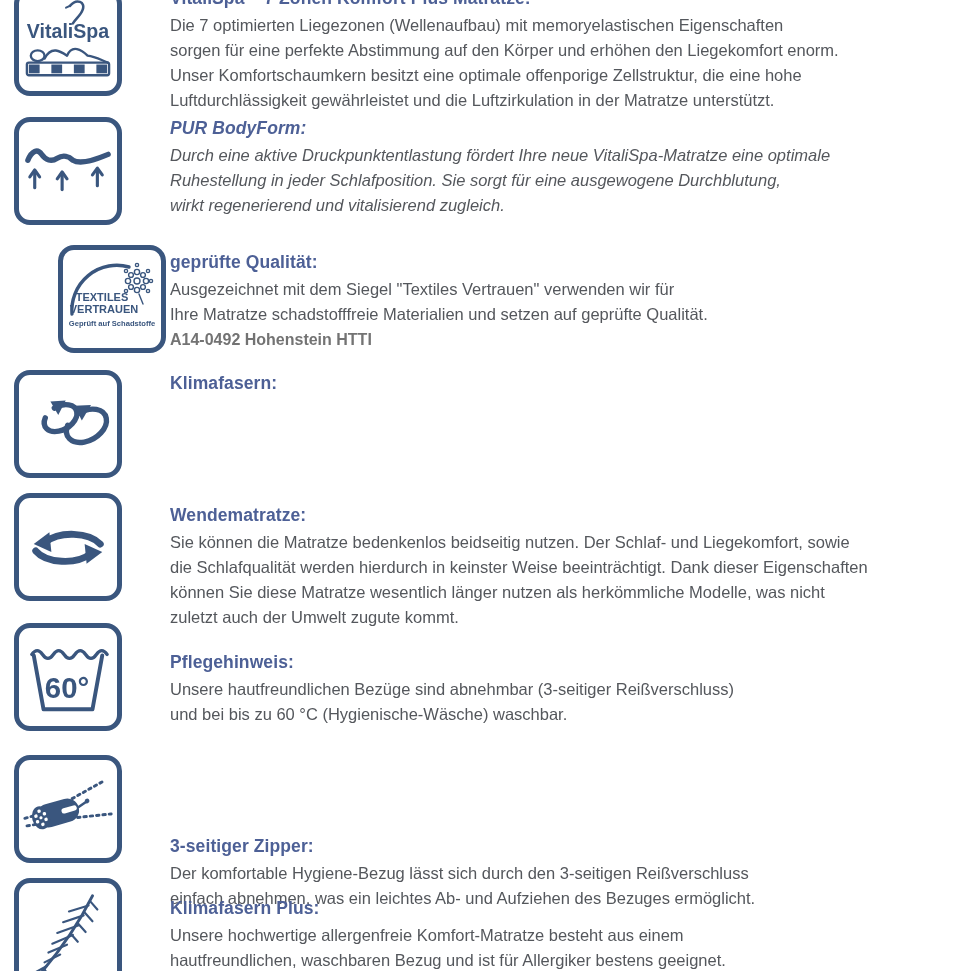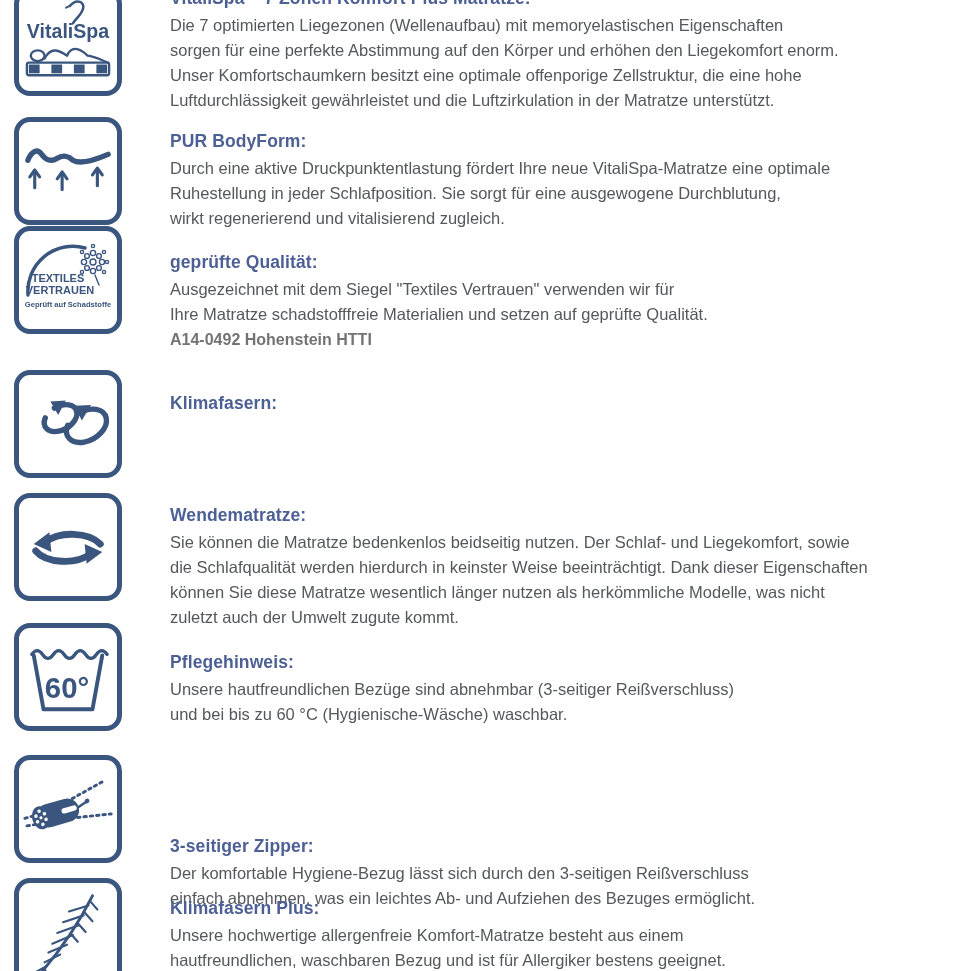--- a/index.html
+++ b/index.html
@@ -33,23 +33,23 @@
   }
   .note {
     font-size:16px; font-weight:bold;
     color:#737373; line-height:25px;
   }
   .st { stroke:#3a567e; fill:none; stroke-linecap:round; stroke-linejoin:round; }
   .fl { fill:#3a567e; stroke:none; }
   .navytext { fill:#3a567e; font-family:"Liberation Sans",sans-serif; }
   
   #icon-1 { top:-12px; } #text-1 { top:-12px; }
-  #icon-2 { top:117px; } #text-2 { top:131px; }
-  #icon-3 { top:226px; } #text-3 { top:252px; }
-  #icon-4 { top:370px; } #text-4 { top:373px;margin-top:20px; }
+  #icon-2 { top:117px; } #text-2 { top:118px;font-style:italic; }
+  #icon-3 { top:245px;margin-left:44px; } #text-3 { top:252px; }
+  #icon-4 { top:370px; } #text-4 { top:373px; }
   #icon-5 { top:493px; } #text-5 { top:505px; }
   #icon-6 { top:623px; } #text-6 { top:652px; }
   #icon-7 { top:755px; } #text-7 { top:822px;margin-top:14px; }
   #icon-8 { top:878px; } #text-8 { top:898px; }
 </style>
 </head>
 <body>
 
 <div class="page">
 

